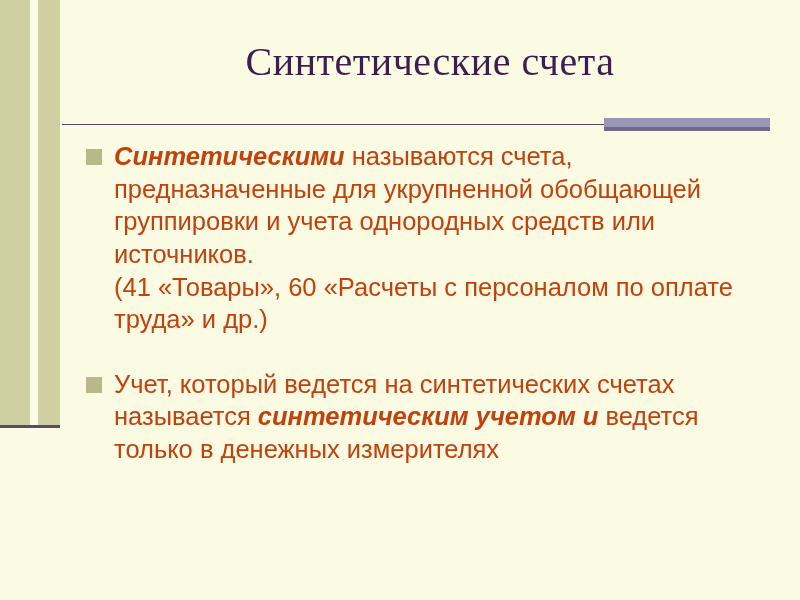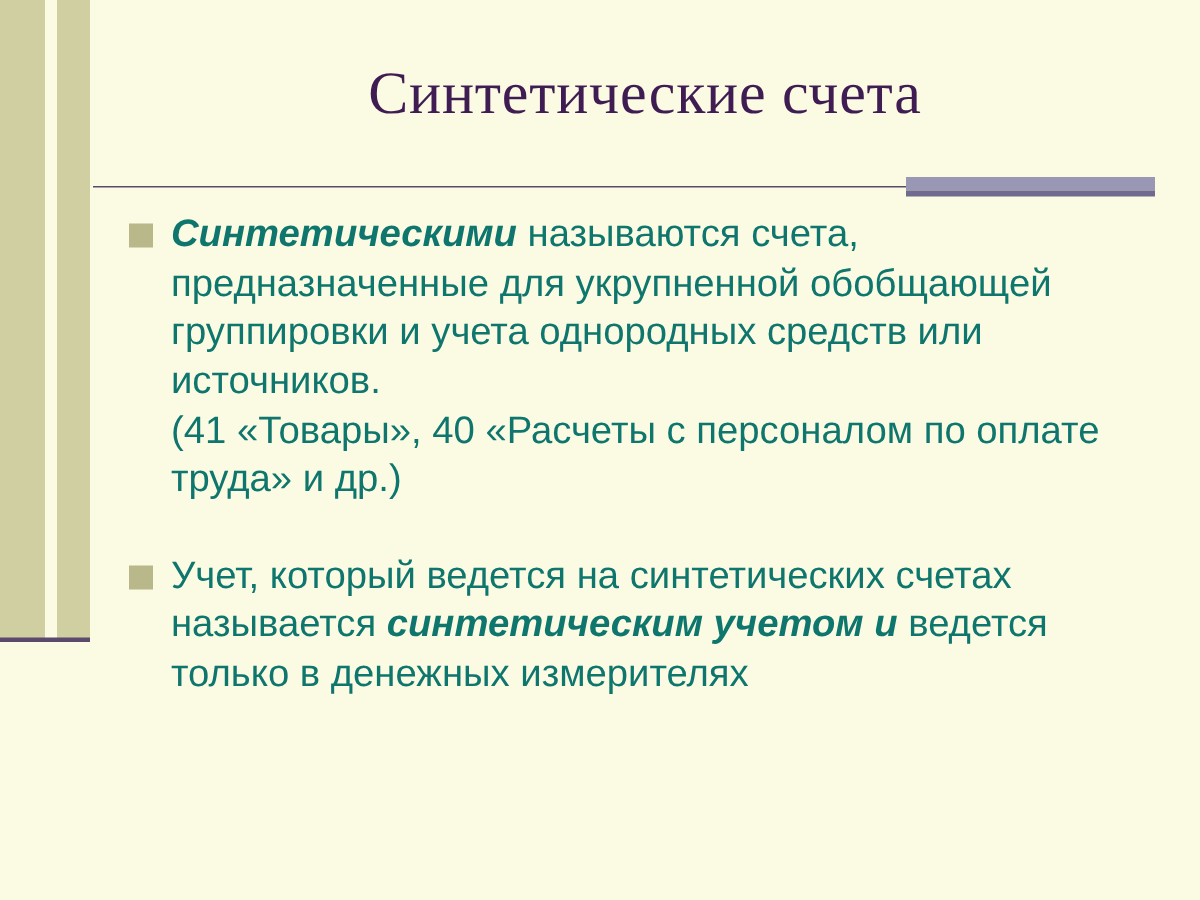--- a/index.html
+++ b/index.html
@@ -114,21 +114,21 @@
     width: 16px;
     height: 16px;
     background: #b9b88a;
     margin-top: 9px;
     margin-right: 12px;
   }
   .bullet-text {
     flex: 1 1 auto;
     font-size: 25.5px;
     line-height: 1.28;
-    color: #0f766e;
+    color: #c2410c;
     font-family: "Liberation Sans", sans-serif;
   }
   .bullet-text b {
     font-weight: bold;
     font-style: italic;
   }
   .p2 {
     margin-top: 32px;
   }
 </style>
@@ -148,21 +148,21 @@
   <div class="rule-thin"></div>
   <div class="rule-thick"></div>
   <div class="rule-thick-bottom"></div>
 
   <div class="body">
 
     <div class="bullet-row">
       <div class="bullet-marker"></div>
       <div class="bullet-text">
         <b> Синтетическими </b><span>называются счета, предназначенные для укрупненной обобщающей группировки и учета однородных средств или источников.</span><br>
-        <span>(41 «Товары», 40 «Расчеты с персоналом по оплате труда» и др.)</span>
+        <span>(41 «Товары», 60 «Расчеты с персоналом по оплате труда» и др.)</span>
       </div>
     </div>
 
     <div class="bullet-row p2">
       <div class="bullet-marker"></div>
       <div class="bullet-text">
         <span>Учет, который ведется на синтетических счетах называется </span><b>синтетическим учетом и</b><span> ведется только в денежных измерителях</span>
       </div>
     </div>
 

